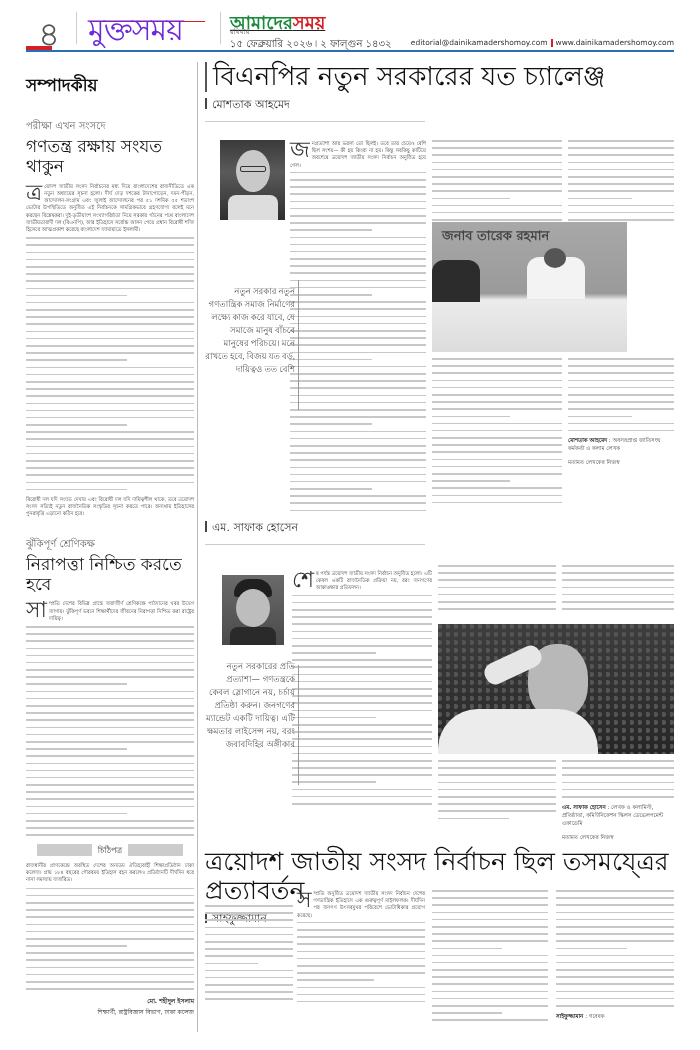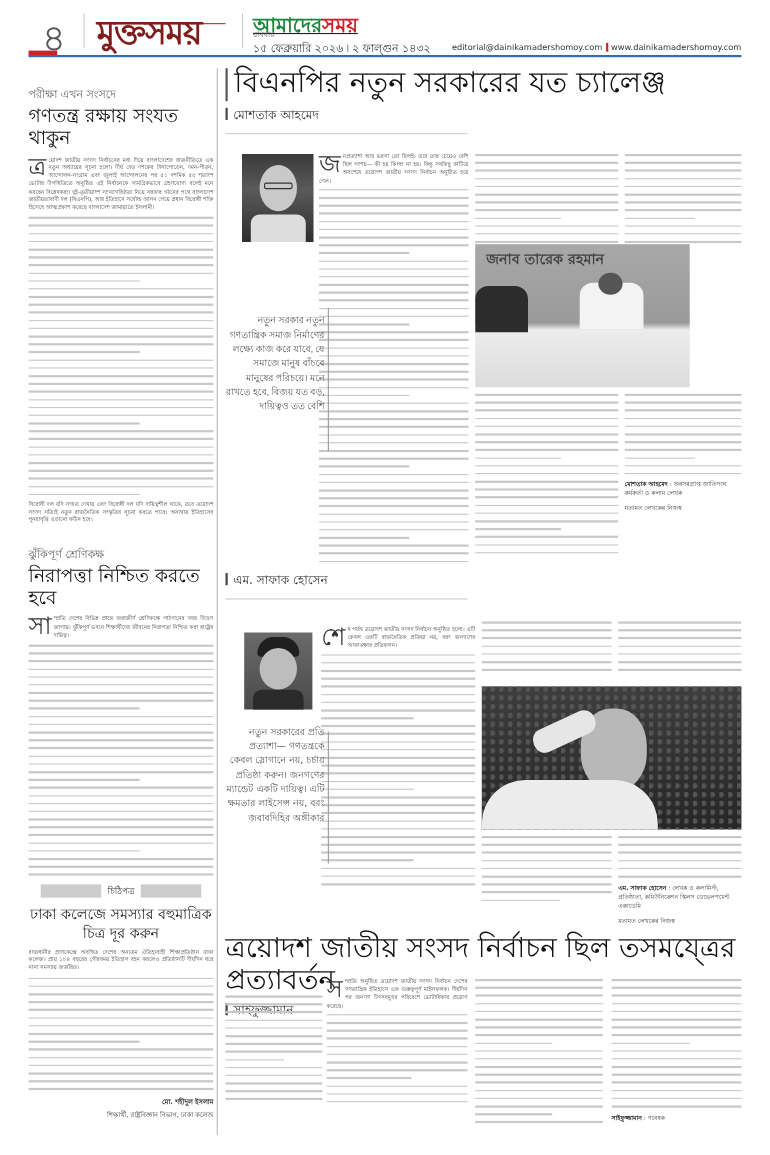--- a/index.html
+++ b/index.html
@@ -1,21 +1,21 @@
 <!DOCTYPE html>
 <html><head>
 <meta charset="utf-8">
 <style>
   * { box-sizing: border-box; margin: 0; padding: 0; }
   body { width: 700px; height: 1050px; background: #fff; font-family: "DejaVu Sans", sans-serif; color: #222; overflow: hidden; position: relative; }
   .masthead { position: absolute; left: 0; top: 0; width: 700px; height: 52px; }
   .page-num { position: absolute; left: 38px; top: 8px; font-size: 34px; color: #555; font-family: "DejaVu Serif", serif; }
   .page-num-bar { position: absolute; left: 26px; top: 46px; width: 26px; height: 5px; background: #d32027; }
   .sep1 { position: absolute; left: 76px; top: 12px; width: 1px; height: 32px; background: #ccc; }
-  .section-title { position: absolute; left: 88px; top: 6px; font-size: 30px; font-weight: bold; color: #7f1d1d; letter-spacing: -1px; }
+  .section-title { position: absolute; left: 88px; top: 6px; font-size: 30px; font-weight: normal; color: #6d28d9; letter-spacing: -1px; }
   .section-title-rule { position: absolute; left: 90px; top: 21px; width: 115px; height: 1px; background: #d32027; }
   .sep2 { position: absolute; left: 220px; top: 12px; width: 1px; height: 32px; background: #ccc; }
   .brand { position: absolute; left: 230px; top: 9px; font-size: 18px; font-weight: bold; text-decoration: underline; }
   .brand .g { color: #1a8a3c; } .brand .r { color: #d32027; }
   .day { position: absolute; left: 230px; top: 26px; font-size: 7px; color: #555; }
   .date { position: absolute; left: 230px; top: 36px; font-size: 10px; color: #333; }
   .contact { position: absolute; right: 26px; top: 38px; font-size: 7.5px; color: #333; }
   .contact .pipe { display: inline-block; width: 2px; height: 8px; background: #d32027; margin: 0 3px; vertical-align: middle; }
   .top-rule { position: absolute; left: 26px; top: 50px; width: 648px; height: 2px; background: #2a6fb5; }
 
@@ -60,20 +60,21 @@
   <div class="day">রবিবার</div>
   <div class="date">১৫ ফেব্রুয়ারি ২০২৬ ৷ ২ ফাল্গুন ১৪৩২</div>
   <div class="contact">
     <span>editorial@dainikamadershomoy.com</span><span class="pipe"></span><span>www.dainikamadershomoy.com</span>
   </div>
   <div class="top-rule"></div>
 </div>
 
 <div class="vdiv"></div>
 <div class="col-left">
+  <div class="ed-label">সম্পাদকীয়</div>
 
   <div>
     <div class="kicker">পরীক্ষা এখন সংসদে</div>
     <div class="ed-headline">গণতন্ত্র রক্ষায় সংযত থাকুন</div>
     <div class="body-text" style="margin-top:6px;">
       <span class="dropcap">ত্র</span>
       <span>য়োদশ জাতীয় সংসদ নির্বাচনের মধ্য দিয়ে বাংলাদেশের রাজনীতিতে এক নতুন অধ্যায়ের সূচনা হলো। দীর্ঘ দেড় দশকের টানাপোড়েন, দমন-পীড়ন, আন্দোলন-সংগ্রাম এবং জুলাই আন্দোলনের পর ৫১ দশমিক ৫৫ শতাংশ ভোটার উপস্থিতিতে অনুষ্ঠিত এই নির্বাচনকে সামগ্রিকভাবে গ্রহণযোগ্য বলেই মনে করছেন বিশ্লেষকরা। দুই-তৃতীয়াংশ সংখ্যাগরিষ্ঠতা নিয়ে সরকার গঠনের পথে বাংলাদেশ জাতীয়তাবাদী দল (বিএনপি), আর ইতিহাসে সর্বোচ্চ আসন পেয়ে প্রধান বিরোধী শক্তি হিসেবে আত্মপ্রকাশ করেছে বাংলাদেশ জামায়াতে ইসলামী।</span>
     </div>
     <div style="margin-top:4px;" class="fill-lines">
         <div class="filler-line"></div>
@@ -155,21 +156,20 @@
         <div class="filler-line"></div>
         <div class="filler-line"></div>
       </div>
   </div>
 
   <div class="letters-bar">
     <div class="gray"></div>
     <div class="lbl">চিঠিপত্র</div>
     <div class="gray"></div>
   </div>
-  <div class="letter-title">ঢাকা কলেজে সমস্যার বহুমাত্রিক চিত্র দূর করুন</div>
   <div class="body-text" style="margin-top:5px;">রাজধানীর প্রাণকেন্দ্রে অবস্থিত দেশের অন্যতম ঐতিহ্যবাহী শিক্ষাপ্রতিষ্ঠান ঢাকা কলেজ। প্রায় ১৮৪ বছরের গৌরবময় ইতিহাস বহন করলেও প্রতিষ্ঠানটি দীর্ঘদিন ধরে নানা সমস্যায় জর্জরিত।</div>
   <div style="margin-top:4px;" class="fill-lines">
       <div class="filler-line"></div>
       <div class="filler-line"></div>
       <div class="filler-line"></div>
       <div class="filler-line"></div>
       <div class="filler-line"></div>
       <div class="filler-line"></div>
       <div class="filler-line"></div>
       <div class="filler-line"></div>

